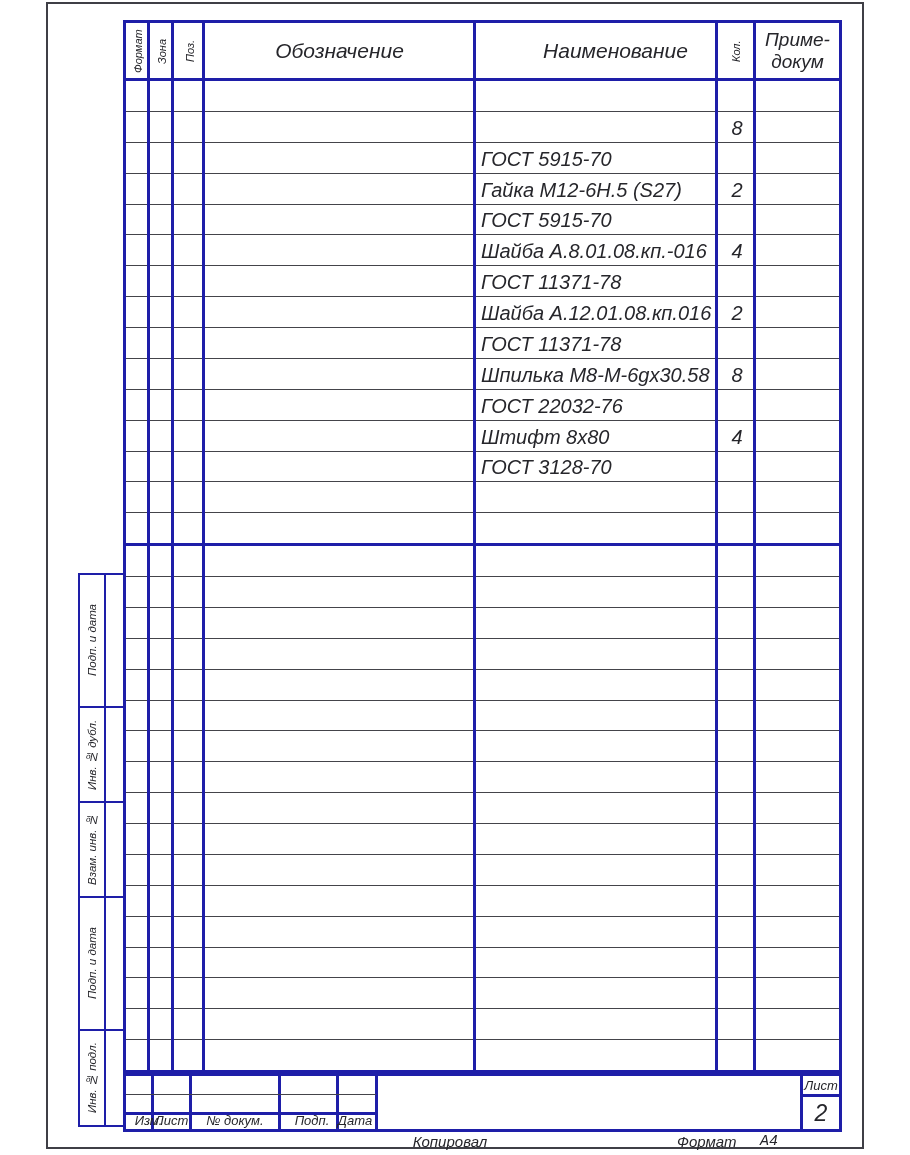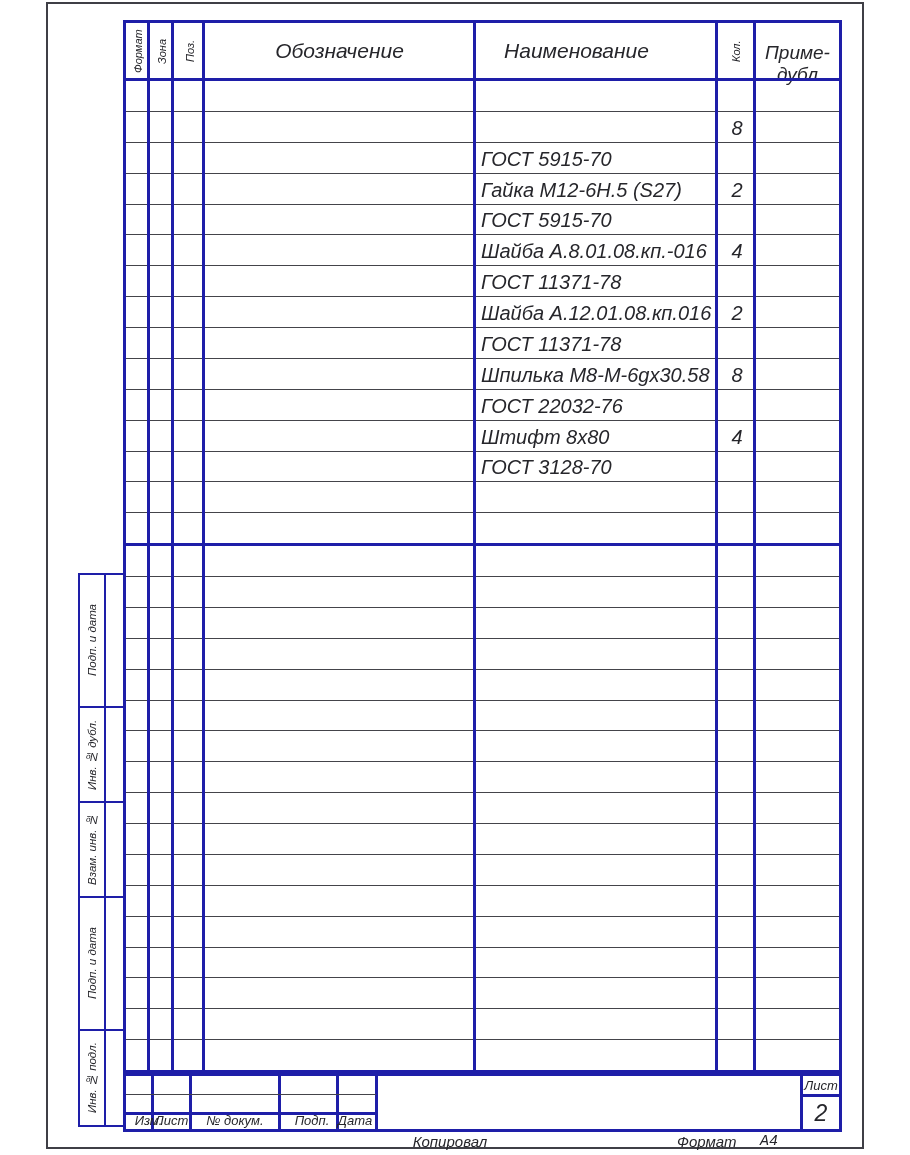--- a/index.html
+++ b/index.html
@@ -13,21 +13,21 @@
 
   
   .spec-frame{position:absolute;left:123px;top:20px;width:719px;height:1053px;
               border:3px solid #1e1ea8;box-sizing:border-box;}
   .vline{position:absolute;top:0;bottom:0;width:3px;background:#1e1ea8;}
   .header-sep{position:absolute;left:0;right:0;top:55px;height:3px;background:#1e1ea8;}
 
   .thead{position:absolute;left:0;right:0;top:0;height:55px;}
   .h-center{position:absolute;top:0;height:55px;display:flex;align-items:center;justify-content:center;
             font-size:21px;text-align:center;}
-  .h-note{position:absolute;top:19px;display:flex;flex-direction:column;align-items:center;font-size:19px;line-height:22px;justify-content:center;}
+  .h-note{position:absolute;top:6px;display:flex;flex-direction:column;align-items:center;font-size:19px;line-height:22px;justify-content:center;}
   .h-rot{position:absolute;top:2px;height:52px;display:flex;align-items:center;justify-content:center;
          writing-mode:vertical-rl;transform:rotate(180deg);font-size:11px;}
 
   .tbody{position:absolute;left:0;right:0;top:58px;bottom:0;display:flex;flex-direction:column;}
   .body-row{flex:1 1 0;position:relative;border-bottom:1px solid #44444a;}
   .body-row.blue-sep{border-bottom:3px solid #1e1ea8;}
   .body-row.last{border-bottom:none;}
   .cell-name{position:absolute;left:355px;right:92px;bottom:1px;font-size:20px;line-height:26px;white-space:nowrap;overflow:hidden;}
   .cell-qty{position:absolute;left:592px;width:38px;bottom:1px;text-align:center;font-size:20px;line-height:26px;}
 
@@ -59,25 +59,25 @@
 
   <div class="page-border"></div>
 
   <div class="spec-frame">
 
     <div class="thead">
       <span class="h-rot gost-text" style="left:1px;width:22px;">Формат</span>
       <span class="h-rot gost-text" style="left:24px;width:23px;">Зона</span>
       <span class="h-rot gost-text" style="left:49px;width:29px;">Поз.</span>
       <div class="h-center gost-text" style="left:80px;width:267px;">Обозначение</div>
-      <div class="h-center gost-text" style="left:330px;width:241px;">Наименование</div>
+      <div class="h-center gost-text" style="left:369px;width:241px;">Наименование</div>
       <span class="h-rot gost-text" style="left:592px;width:36px;">Кол.</span>
       <div class="h-note" style="left:630px;width:83px;">
         <span class="gost-text">Приме-</span>
-        <span class="gost-text">дубл</span>
+        <span class="gost-text">докум</span>
       </div>
     </div>
     <div class="header-sep"></div>
 
     <div class="tbody">
         <div class="body-row">
           <div class="cell-name gost-text"></div>
           <div class="cell-qty gost-text"></div>
         </div>
         <div class="body-row">

